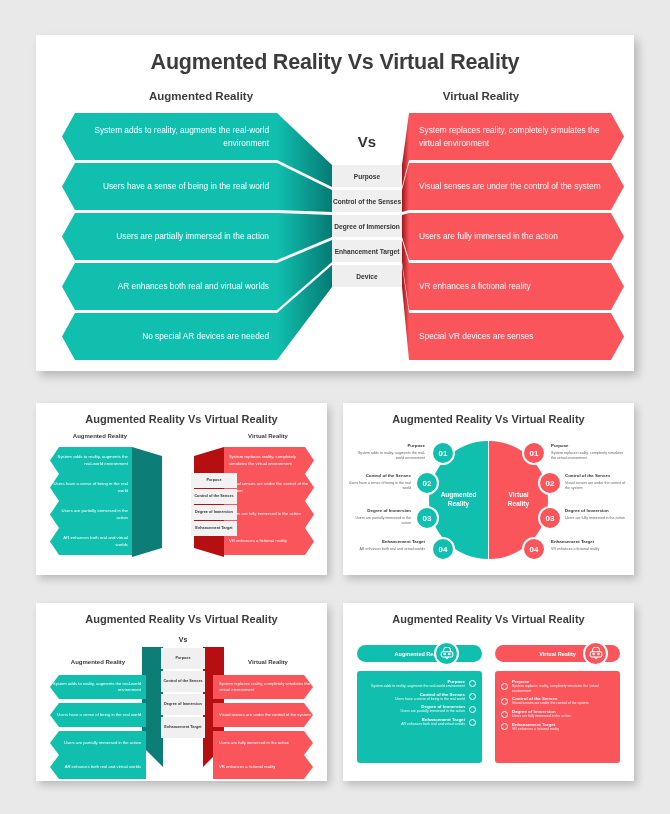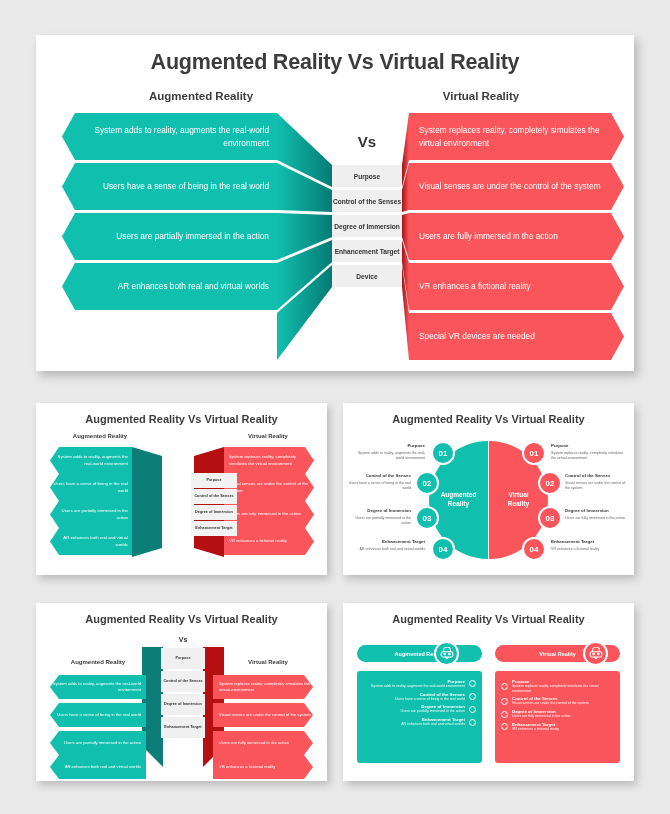--- a/index.html
+++ b/index.html
@@ -180,26 +180,27 @@
         <polygon points="373,128 366,155 366,177 373,175" fill="url(#gr)"></polygon>
         <polygon points="373,178 366,180 366,202 373,225" fill="url(#gr)"></polygon>
         <polygon points="373,228 366,205 366,227 373,275" fill="url(#gr)"></polygon>
         <polygon points="373,278 366,230 366,252 373,325" fill="url(#gr)"></polygon>
       </svg>
 
       <div class="chev chev-l" style="top:78px">System adds to reality, augments the real-world environment</div>
       <div class="chev chev-l" style="top:128px">Users have a sense of being in the real world</div>
       <div class="chev chev-l" style="top:178px">Users are partially immersed in the action</div>
       <div class="chev chev-l" style="top:228px">AR enhances both real and virtual worlds</div>
+      <div class="chev chev-l" style="top:278px">No special AR devices are needed</div>
 
       <div class="chev chev-r" style="top:78px">System replaces reality, completely simulates the virtual environment</div>
       <div class="chev chev-r" style="top:128px">Visual senses are under the control of the system</div>
       <div class="chev chev-r" style="top:178px">Users are fully immersed in the action</div>
       <div class="chev chev-r" style="top:228px">VR enhances a fictional reality</div>
-      <div class="chev chev-r" style="top:278px">Special VR devices are needed</div>
+      <div class="chev chev-r" style="top:278px">Special VR devices are senses</div>
 
       <div class="m-center-box" style="top:130px">Purpose</div>
       <div class="m-center-box" style="top:155px">Control of the Senses</div>
       <div class="m-center-box" style="top:180px">Degree of Immersion</div>
       <div class="m-center-box" style="top:205px">Enhancement Target</div>
       <div class="m-center-box" style="top:230px">Device</div>
     </div>
   </div>
 
   <div class="thumb" id="thumb-tl">

